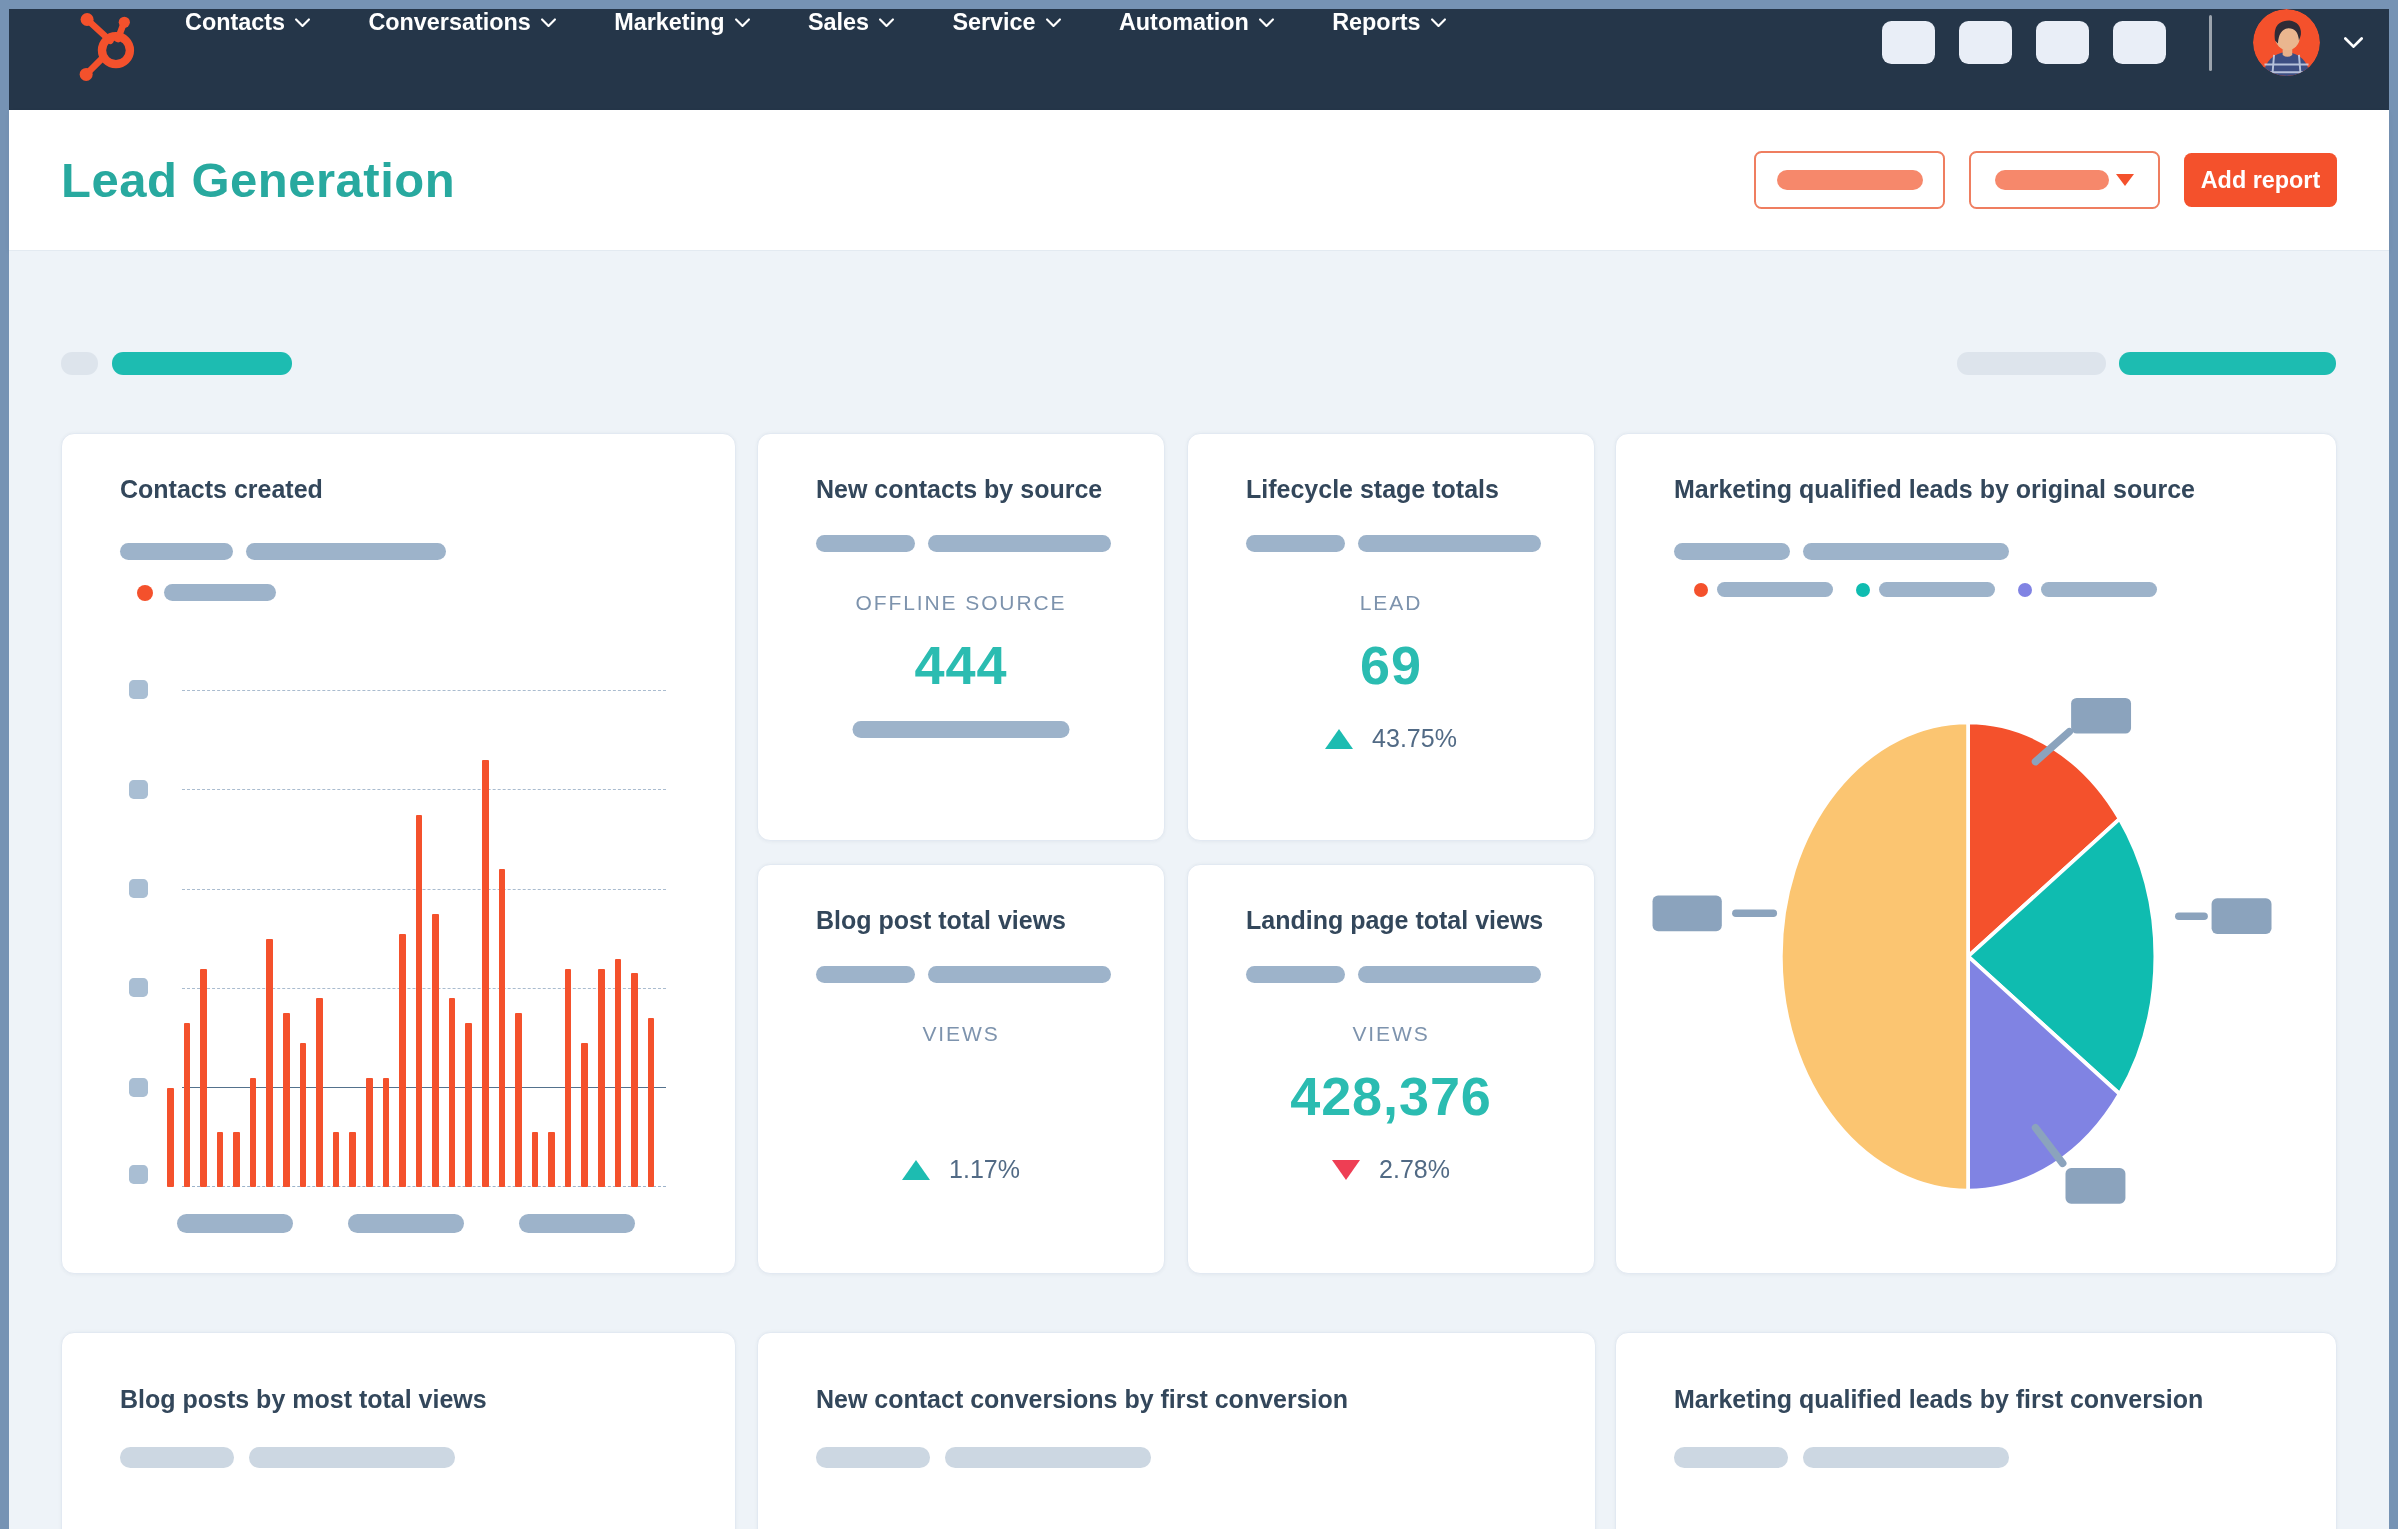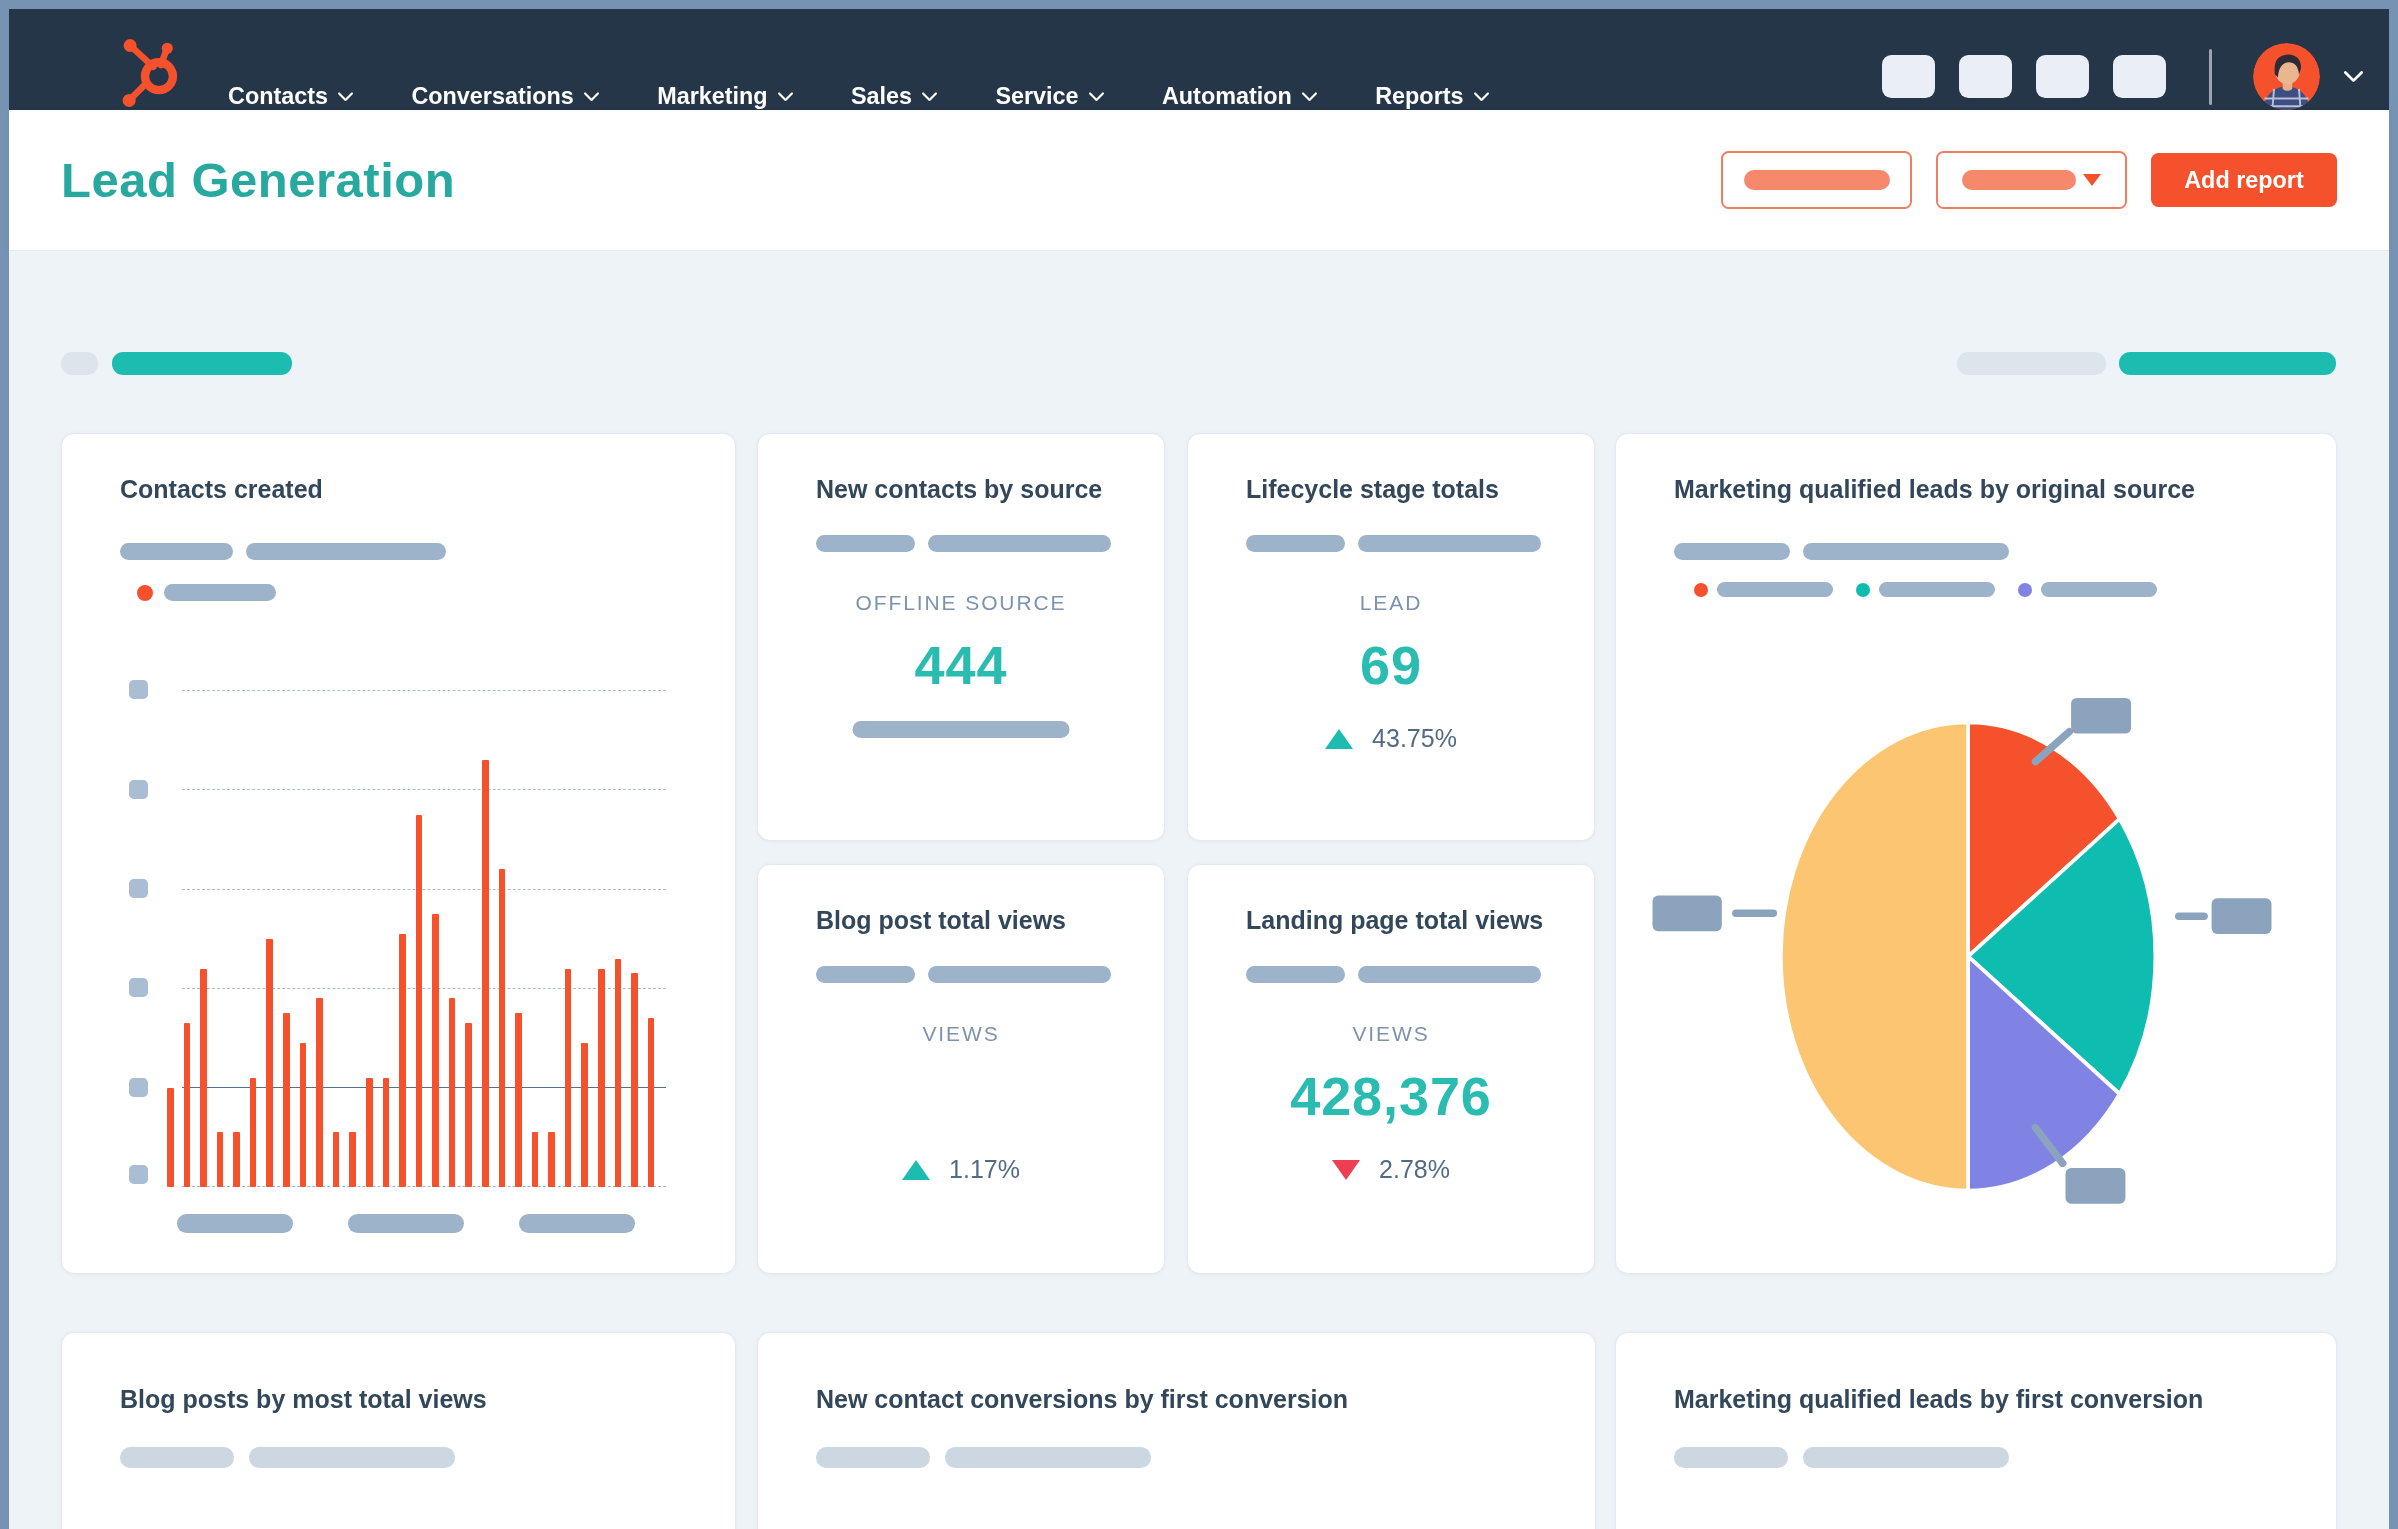--- a/index.html
+++ b/index.html
@@ -5,21 +5,21 @@
   html,body{margin:0;padding:0;}
   body{
     width:2399px;height:1529px;overflow:hidden;position:relative;
     font-family:"Liberation Sans","DejaVu Sans",sans-serif;
     background:var(--frame-border,#7693b4);
   }
   *{box-sizing:border-box;}
   .frame{position:absolute;inset:0;border:9.4px solid var(--frame-border);}
   
   .topnav{position:absolute;left:0;top:0;width:2380px;height:101px;background:var(--nav-bg);
-    display:flex;align-items:flex-end;padding-left:43px;}
+    display:flex;align-items:flex-start;}
   .logo{margin-left:66px;width:67px;height:75px;flex:0 0 auto;cursor:pointer;}
   .menu{display:flex;align-items:center;gap:58px;margin-left:43px;}
   .nav-item{display:flex;align-items:center;gap:10.3px;color:var(--nav-text);
     font-size:23.4px;font-weight:700;cursor:pointer;white-space:nowrap;}
   .chev{width:15px;height:9.4px;display:block;color:#fff;}
   .nav-right{margin-left:auto;display:flex;align-items:center;margin-right:26px;}
   .nav-rects{display:flex;gap:24px;}
   .nav-rect{width:53px;height:43px;border-radius:9.4px;background:var(--nav-rect);cursor:pointer;}
   .nav-div{width:2.8px;height:56px;background:rgba(255,255,255,.55);margin:0 41px 0 43px;border-radius:1.9px;}
   .avatar{width:67px;height:67px;border-radius:50%;overflow:hidden;cursor:pointer;flex:0 0 auto;}
@@ -29,21 +29,21 @@
     border-bottom:1.9px solid #e3eaf1;box-shadow:0 1.9px 4.7px rgba(51,71,91,.06);
     display:flex;align-items:center;}
   .page-title{margin:0 0 0 52px;font-size:49px;font-weight:600;color:var(--title-teal);letter-spacing:0.5px;}
   .hdr-actions{margin-left:auto;margin-right:52px;display:flex;align-items:center;gap:24px;}
   .btn-outline{width:191px;height:58px;border:2.8px solid var(--orange-outline);border-radius:7.5px;
     background:#fff;display:flex;align-items:center;justify-content:center;gap:7.5px;cursor:pointer;}
   .pill-o{height:19.7px;border-radius:10.3px;background:var(--orange-soft);}
   .pill-o.w156{width:146px;} .pill-o.w122{width:114px;}
   .tri-dd{width:0;height:0;border-left:9.4px solid transparent;border-right:9.4px solid transparent;
     border-top:12px solid var(--accent-orange);}
-  .btn-solid{width:186px;height:54px;border:none;border-radius:7.5px;background:var(--accent-orange);
+  .btn-solid{width:153px;height:54px;border:none;border-radius:7.5px;background:var(--accent-orange);
     color:#fff;font-size:23.4px;font-weight:600;font-family:inherit;cursor:pointer;}
   
   .main{position:absolute;left:0;top:242px;width:2380px;height:1397px;background:var(--page-bg);overflow:hidden;}
   .skel{position:absolute;height:22.5px;border-radius:11.2px;}
   .skel.gray{background:var(--pill-gray);}
   .skel.teal{background:var(--teal);}
   
   .card{position:absolute;background:var(--card-bg);border:1.9px solid var(--card-border);
     border-radius:13px;box-shadow:0 0.9px 3.7px rgba(45,62,80,.05);}
   .card h2{position:absolute;left:58px;top:41px;margin:0;font-size:25px;font-weight:700;color:var(--heading);}

